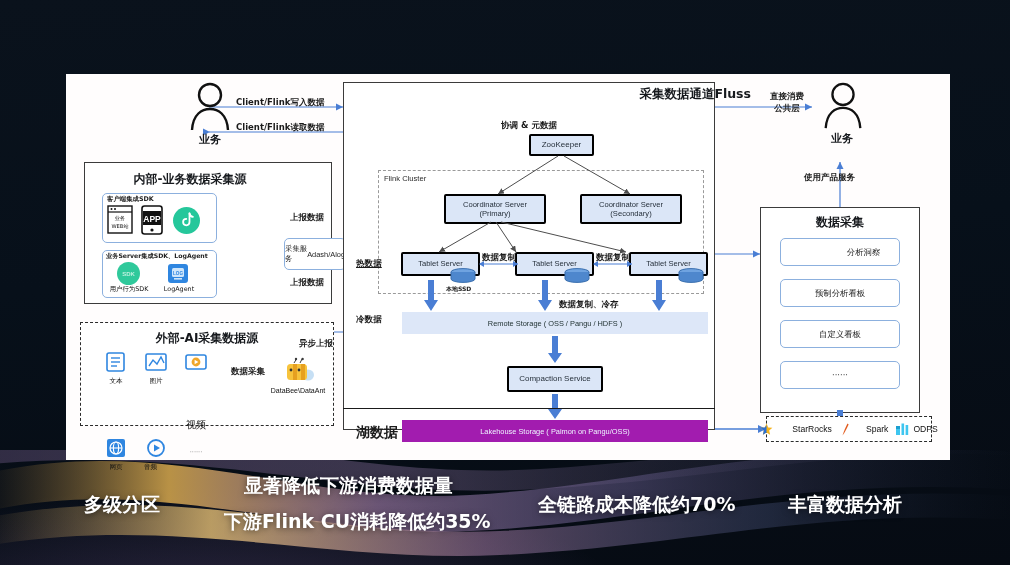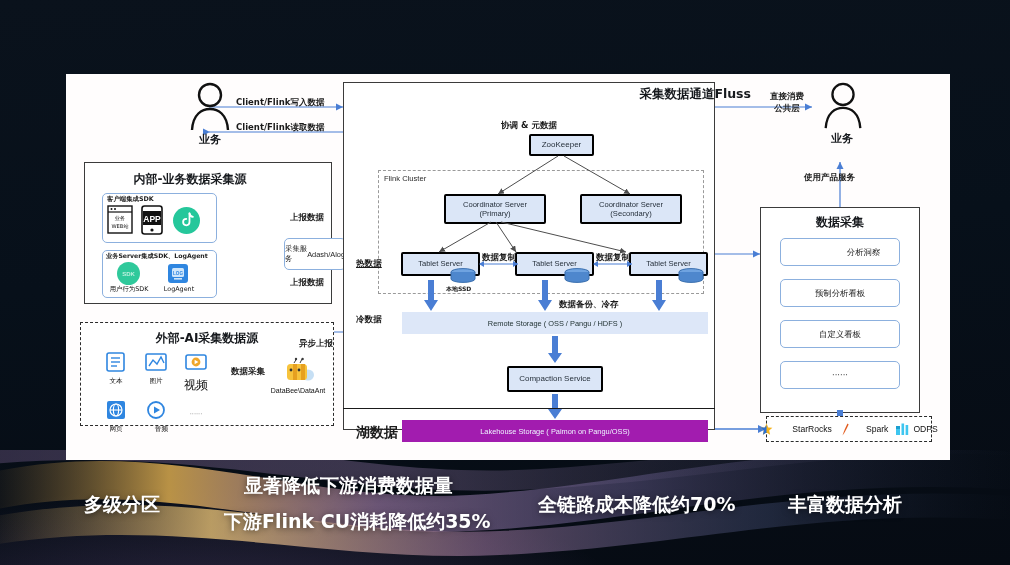--- a/index.html
+++ b/index.html
@@ -243,34 +243,34 @@
             <polyline points="5,14 9,8 13,12 17,5 20,11" fill="none" stroke="#2f86e0" stroke-width="1.4"></polyline>
           </svg>
           <div class="cn" style="font-size:6.6px; color:#111;">图片</div>
         </div>
         <div style="width:24px; text-align:center;">
           <svg width="24" height="21" viewBox="0 0 24 21">
             <rect x="2" y="3" width="20" height="14" rx="2" fill="none" stroke="#2f86e0" stroke-width="1.6"></rect>
             <circle cx="12" cy="10" r="4.4" fill="#f0a72a"></circle>
             <path d="M10.6 7.8 L14.4 10 L10.6 12.2 Z" fill="#fff"></path>
           </svg>
-          <div class="cn" style="font-size:12px; color:#111;">视频</div>
+          <div class="cn" style="font-size:10px; color:#111;margin-top:41px;">视频</div>
         </div>
       </div>
       <div style="display:flex; gap:16px; margin-top:6px;">
         <div style="width:24px; text-align:center;">
           <svg width="24" height="21" viewBox="0 0 24 21">
             <rect x="3" y="1" width="18" height="18" rx="2" fill="#2f86e0"></rect>
             <circle cx="12" cy="10" r="6" fill="none" stroke="#fff" stroke-width="1.2"></circle>
             <ellipse cx="12" cy="10" rx="2.6" ry="6" fill="none" stroke="#fff" stroke-width="1.1"></ellipse>
             <line x1="6" y1="10" x2="18" y2="10" stroke="#fff" stroke-width="1.1"></line>
           </svg>
           <div class="cn" style="font-size:6.6px; color:#111;">网页</div>
         </div>
-        <div style="width:24px; text-align:right;">
+        <div style="width:24px; text-align:left;">
           <svg width="24" height="21" viewBox="0 0 24 21">
             <circle cx="12" cy="10" r="8" fill="none" stroke="#2f86e0" stroke-width="1.8"></circle>
             <path d="M10 6.4 L16 10 L10 13.6 Z" fill="#2f86e0"></path>
           </svg>
           <div class="cn" style="font-size:6.6px; color:#111;">音频</div>
         </div>
         <div style="width:24px; text-align:center; padding-top:10px;">
           <div class="cn" style="font-size:6.6px; color:#999;">······</div>
         </div>
       </div>
@@ -375,21 +375,21 @@
     <div class="abs" style="left:471px; top:206px;">
       <svg width="16" height="32" viewBox="0 0 16 32">
           <path d="M5 0 h6 v20 h4 l-7 11 l-7 -11 h4 z" fill="#4a7ed4"></path>
         </svg>
     </div>
     <div class="abs" style="left:585px; top:206px;">
       <svg width="16" height="32" viewBox="0 0 16 32">
           <path d="M5 0 h6 v20 h4 l-7 11 l-7 -11 h4 z" fill="#4a7ed4"></path>
         </svg>
     </div>
-    <div class="abs cn lbl" style="left:493px; top:225px;">数据备份、冷存</div>
+    <div class="abs cn lbl" style="left:493px; top:225px;">数据复制、冷存</div>
 
     <div class="abs cn" style="left:290px; top:184px; font-size:8.6px; font-weight:bold; color:#1b1b1b;text-decoration:underline;">热数据</div>
     <div class="abs cn" style="left:290px; top:240px; font-size:8.6px; font-weight:bold; color:#1b1b1b;">冷数据</div>
     <div class="abs cn" style="left:290px; top:350px; font-size:14px; font-weight:bold; color:#1b1b1b;">湖数据</div>
 
     <div class="abs" style="left:336px; top:238px; width:306px; height:22px; background:#dde7f8; display:flex; align-items:center; justify-content:center; font-size:7.4px; color:#233;">Remote Storage ( OSS / Pangu / HDFS )</div>
 
     <div class="abs" style="left:481px; top:262px;">
       <svg width="16" height="28" viewBox="0 0 16 28">
           <path d="M5 0 h6 v17 h4 l-7 10 l-7 -10 h4 z" fill="#4a7ed4"></path>

